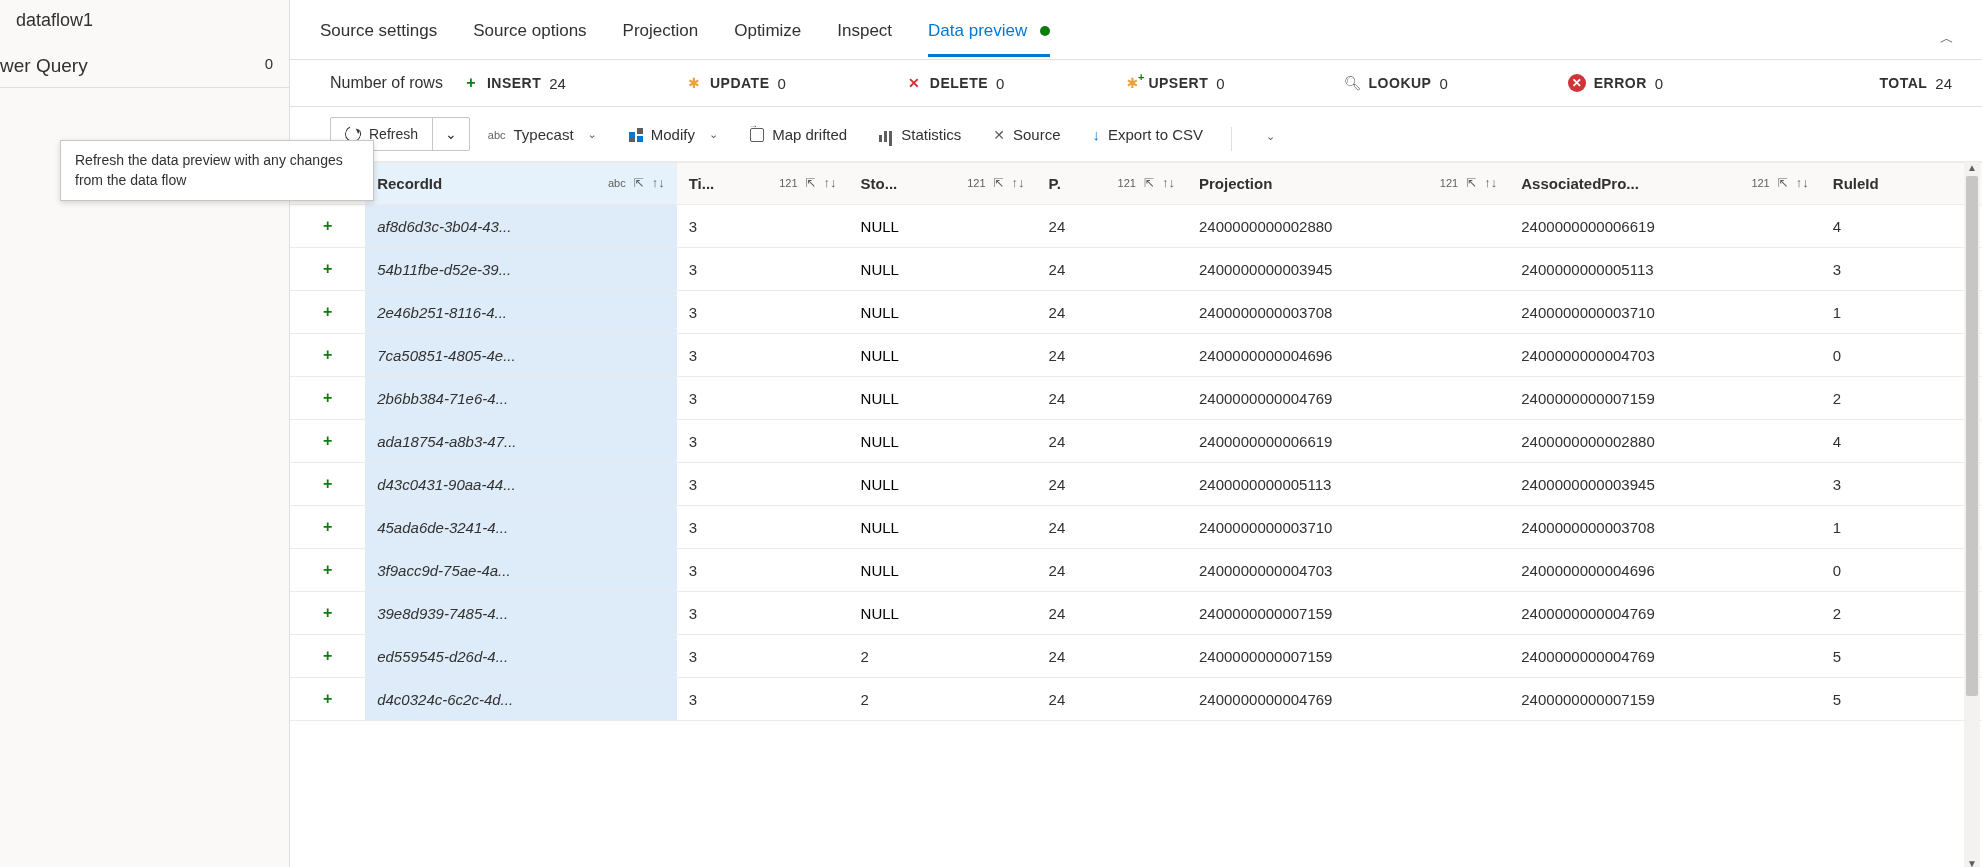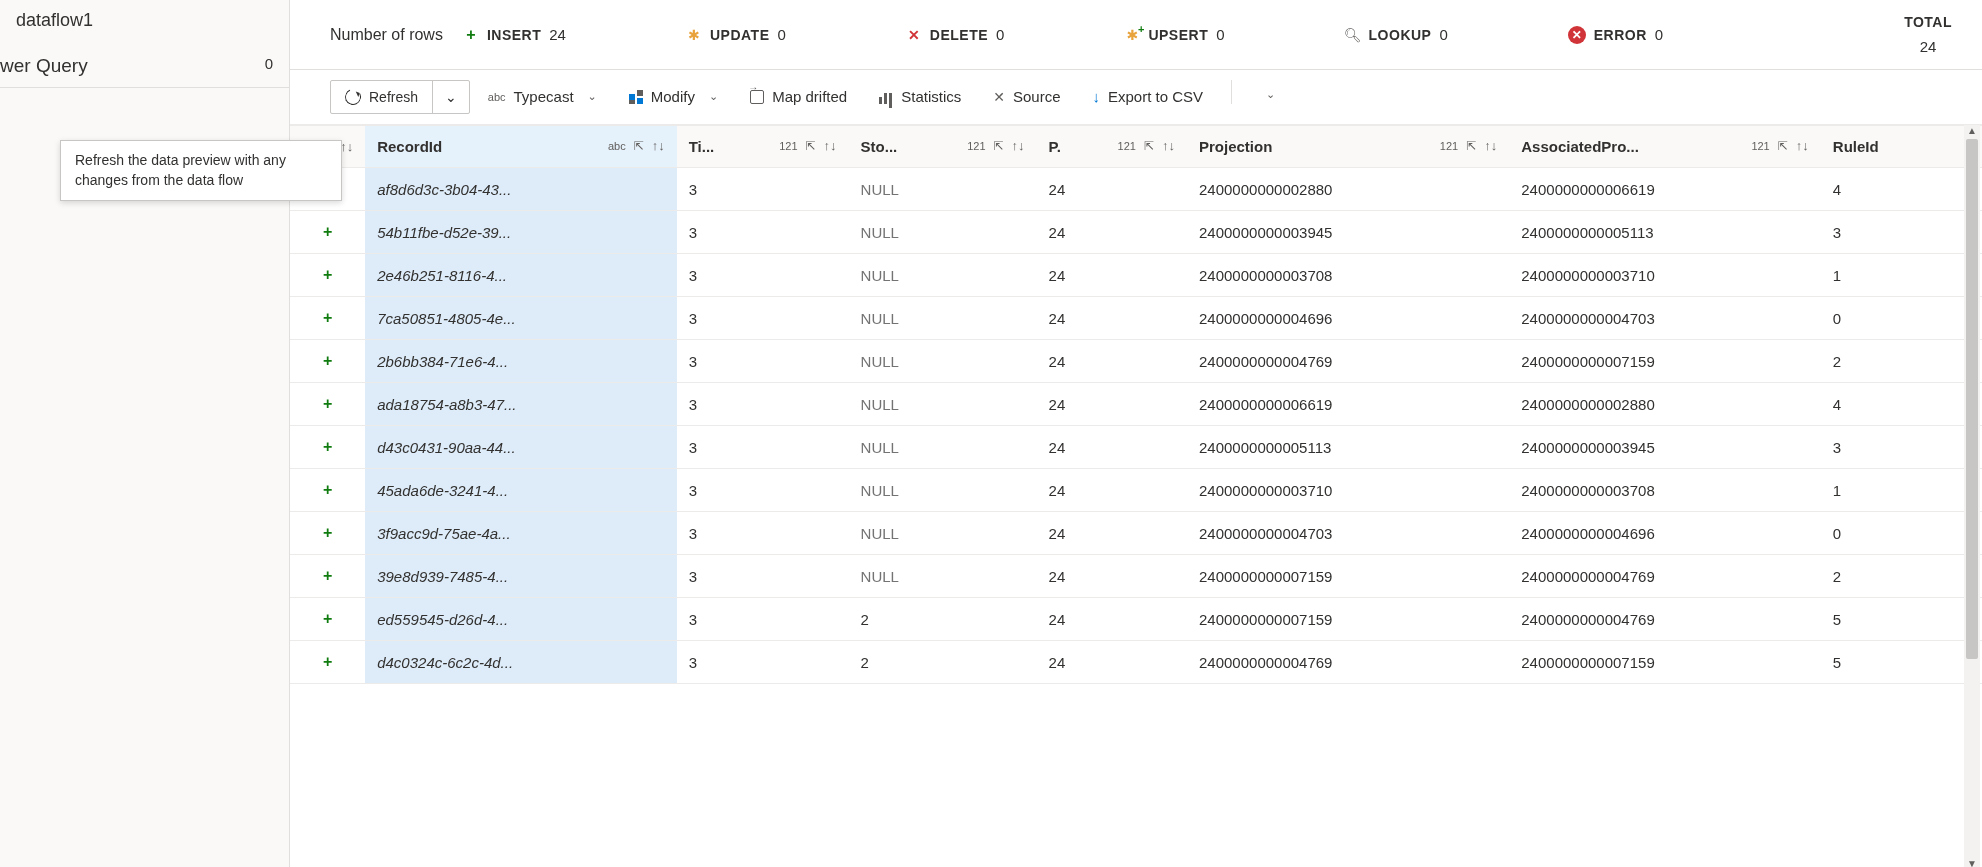--- a/index.html
+++ b/index.html
@@ -30,21 +30,21 @@
     justify-content: space-between;
     padding: 18px 16px 10px 0;
     border-bottom: 1px solid #e1dfdd;
   }
   .sidebar-row2 .lbl { font-size: 19px; }
   .sidebar-row2 .cnt { font-size: 15px; color: #323130; }
   .tooltip {
     position: absolute;
     top: 140px;
     left: 60px;
-    width: 282px;
+    width: 314px;
     background: #fff;
     border: 1px solid #c8c6c4;
     box-shadow: 0 2px 6px rgba(0,0,0,0.15);
     padding: 10px 14px;
     font-size: 14px;
     color: #323130;
     line-height: 1.4;
     z-index: 10;
   }
   .main { flex: 1; display: flex; flex-direction: column; position: relative; }
@@ -91,35 +91,35 @@
   .stats-bar {
     display: flex;
     align-items: center;
     padding: 14px 30px 14px 40px;
     border-bottom: 1px solid #e1dfdd;
     gap: 0;
     flex-wrap: nowrap;
   }
   .stats-lead { font-size: 16px; margin-right: 20px; }
   .stat-group { display: flex; align-items: center; gap: 8px; margin-right: 120px; }
-  .stat-group:last-of-type { margin-right: 0; margin-left: auto; flex-direction: column;}
+  .stat-group:last-of-type { margin-right: 0; margin-left: auto;}
   .stat-label { font-weight: 700; letter-spacing: 0.5px; font-size: 14px; }
   .stat-value { font-size: 15px; color: #323130; }
   .ic { display: inline-flex; align-items: center; justify-content: center; width: 16px; height: 16px; }
   .ic-plus { color: #107c10; font-weight: 700; font-size: 16px; }
   .ic-burst { color: #e8a33d; font-size: 14px; }
   .ic-x { color: #d13438; font-weight: 700; font-size: 14px; }
   .ic-upsert { position: relative; }
   .ic-upsert .b { color:#e8a33d; font-size:14px; }
   .ic-upsert .p { color:#107c10; font-size:11px; font-weight:700; position:absolute; top:-4px; right:-4px; }
   .ic-lookup { color: #605e5c; font-size: 14px; }
   .ic-error { width:18px; height:18px; background:#d13438; border-radius:50%; color:#fff; font-size:12px; font-weight:700; line-height:18px; text-align:center; }
   .toolbar {
     display: flex;
-    align-items: flex-start;
+    align-items: flex-end;
     padding: 10px 30px 10px 40px;
     border-bottom: 1px solid #edebe9;
     gap: 4px;
   }
   .btn {
     display: inline-flex;
     align-items: center;
     gap: 8px;
     padding: 8px 14px;
     border: 1px solid #c8c6c4;
@@ -166,21 +166,21 @@
     font-size: 15px;
     color: #323130;
     position: sticky; top:0;
     border-top: 1px solid #edebe9;
   }
   .grid th .meta { float:right; display:flex; gap:8px; color:#605e5c; font-weight:400; font-size:12px; align-items:center;}
   .grid th.record-col { background:#e5f1fb; }
   .grid td.record-cell { background:#deecf9;font-style:italic; }
   .grid td.row-ic { text-align:center; }
   .row-plus { color:#107c10; font-weight:700; font-size:16px; }
-  .null { color:#737373; }
+  .null { color:#000000; }
   .col-rowic { width:70px; }
   .col-record { width:290px; }
   .col-ti { width:160px; }
   .col-sto { width:175px; }
   .col-p { width:140px; }
   .col-product { width:300px; }
   .col-assoc { width:290px; }
   .col-rule { width:150px; }
   .sort-ic { font-size:13px; color:#605e5c; }
   .type-tag { font-size:11px; color:#605e5c; }
@@ -203,20 +203,32 @@
 <div class="layout">
   <div class="sidebar">
     <div class="sidebar-title">dataflow1</div>
     <div class="sidebar-row2">
       <span class="lbl">wer Query</span>
       <span class="cnt">0</span>
     </div>
   </div>
 
   <div class="main">
+    <div class="tabs">
+      <div class="tab">Source settings</div>
+      <div class="tab">Source options</div>
+      <div class="tab">Projection</div>
+      <div class="tab">Optimize</div>
+      <div class="tab">Inspect</div>
+      <div class="tab active">
+        <span>Data preview</span>
+        <span class="dot-green"></span>
+      </div>
+      <div class="collapse-chevron">︿</div>
+    </div>
 
     <div class="stats-bar">
       <span class="stats-lead">Number of rows</span>
       <span class="stat-group">
         <span class="ic ic-plus">+</span>
         <span class="stat-label">INSERT</span>
         <span class="stat-value">24</span>
       </span>
       <span class="stat-group">
         <span class="ic ic-burst">✱</span>

